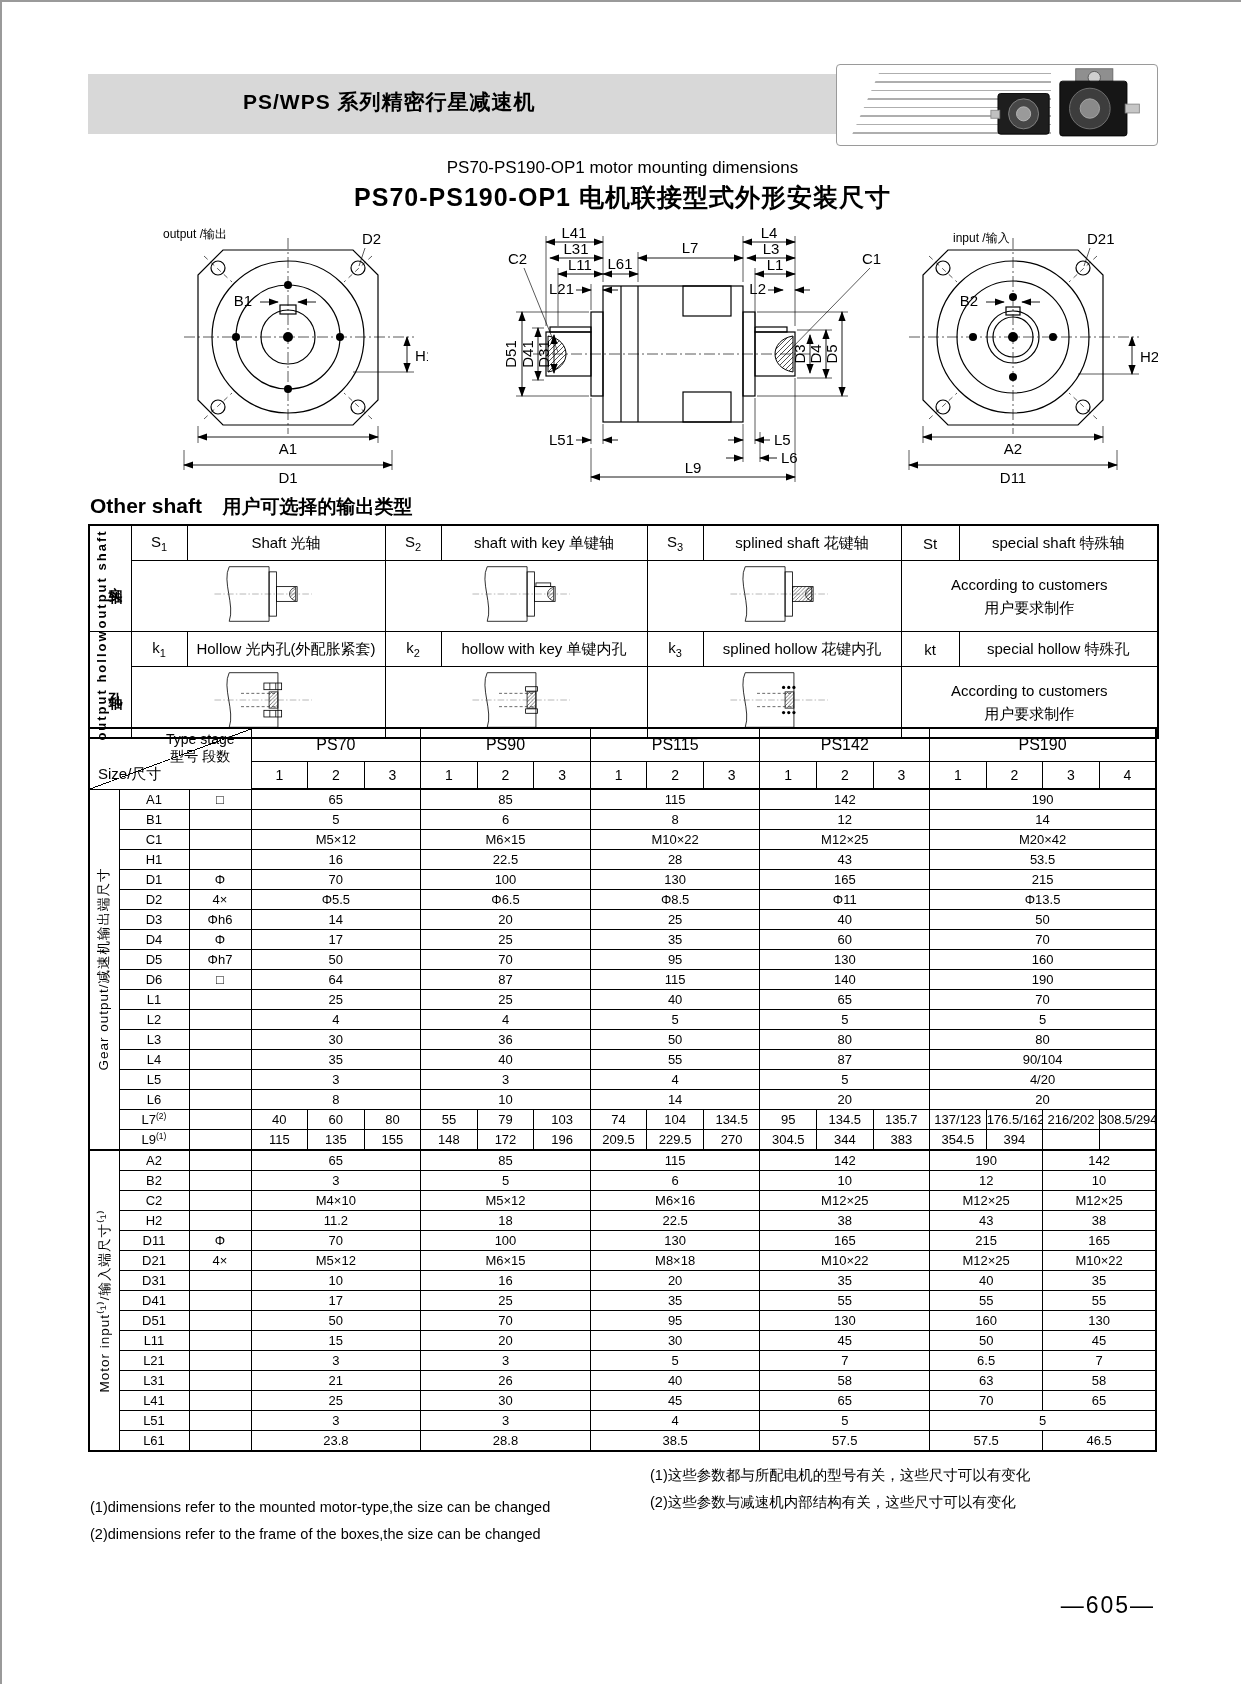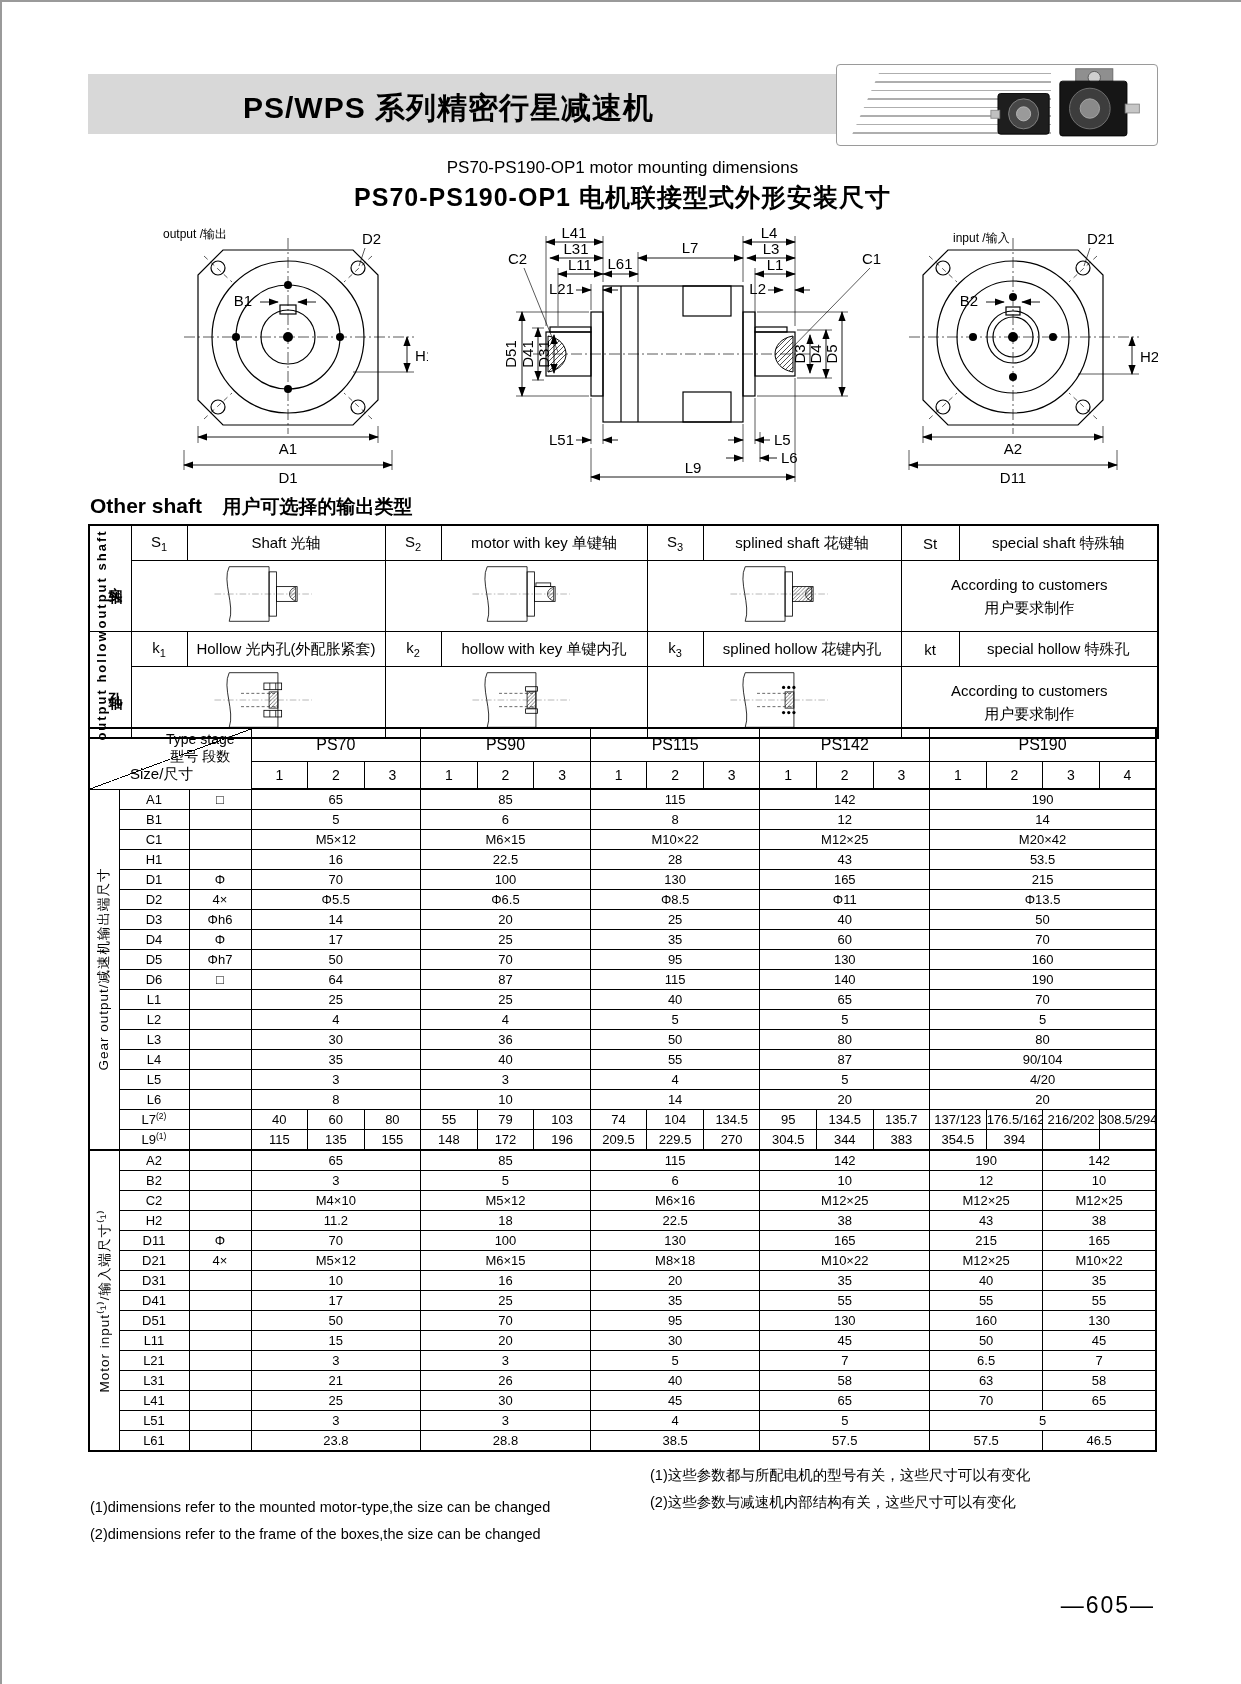--- a/index.html
+++ b/index.html
@@ -1,21 +1,21 @@
 <!DOCTYPE html>
 <html><head>
 <meta charset="utf-8">
 <style>
   html,body{margin:0;padding:0;background:#fff;}
   body{width:1241px;height:1684px;position:relative;font-family:"Liberation Sans",sans-serif;color:#000;overflow:hidden;}
   .page-edge{position:absolute;inset:0;border-left:2px solid #9a9a9a;border-top:2px solid #9a9a9a;pointer-events:none;}
 
   
   .header-band{position:absolute;left:88px;top:74px;width:988px;height:60px;background:#d8d8d8;}
-  .header-title{position:absolute;left:155px;top:14px;font-size:30px;font-weight:bold;letter-spacing:1px;}
+  .header-title{position:absolute;left:155px;top:14px;font-size:21px;font-weight:bold;letter-spacing:1px;}
   .header-art{position:absolute;left:836px;top:64px;width:320px;height:80px;background:#fff;border:1.5px solid #9a9a9a;border-radius:4px;}
   .art-lines{position:absolute;left:14px;top:8px;width:200px;height:64px;background:repeating-linear-gradient(to bottom,#aeaeae 0 1.5px,transparent 1.5px 8.5px);clip-path:polygon(14% 0,100% 0,100% 100%,0 100%);}
   .art-photo{position:absolute;right:6px;top:2px;}
 
   
   .subtitle{position:absolute;left:88px;top:158px;width:1069px;text-align:center;}
   .subtitle .en{font-size:17px;}
   .subtitle .cn{font-size:25px;font-weight:bold;margin-top:3px;letter-spacing:1px;}
 
   
@@ -50,21 +50,21 @@
   .sdash{stroke:#000;stroke-width:.8;stroke-dasharray:4 3;fill:none;}
 
   
   .dim-wrap{position:absolute;left:88px;top:727px;}
   .dim-table{border-collapse:collapse;table-layout:fixed;width:1069px;border:2px solid #000;}
   .dim-table th,.dim-table td{border:1px solid #000;padding:0;text-align:center;white-space:nowrap;overflow:hidden;font-weight:normal;}
   .dim-table thead .grp{height:32px;font-size:16px;}
   .dim-table thead .stg{height:26px;font-size:14px;}
   .dim-table tbody td{height:19px;font-size:13px;line-height:1;}
   .corner{background:linear-gradient(to bottom right,transparent 49.6%,#000 49.6%,#000 50.4%,transparent 50.4%);}
-  .corner .ci{display:flex;flex-direction:column;justify-content:space-between;height:100%;margin-left:32px;}
+  .corner .ci{display:flex;flex-direction:column;justify-content:space-between;height:100%;}
   .corner .ct{align-self:flex-end;text-align:center;padding:2px 16px 0 0;font-size:14px;line-height:1.2;}
   .corner .cb{align-self:flex-start;padding:0 0 4px 8px;font-size:15px;}
   .sec-label{position:relative;}
   .sec-label .rot{position:absolute;left:50%;top:50%;transform:translate(-50%,-50%) rotate(-90deg);white-space:nowrap;font-size:13.5px;letter-spacing:1px;}
   .row-name{font-size:13px;}
   .row-name sup{font-size:8.5px;}
   .sym{font-size:12px;}
   td.small{font-size:9px;}
   tr.sec-start td,tr.sec-start th{border-top:2px solid #000;}
   .dim-table thead tr:last-child th{border-bottom:2px solid #000;}
@@ -315,21 +315,21 @@
     </colgroup>
   <tbody>
       <tr class="sh-head">
     <th class="sh-group" rowspan="2">
       <span class="rot">output shaft</span>
       <span class="cnv">实轴</span>
     </th>
     <td class="sh-code"><span>S</span><sub>1</sub></td>
     <td class="sh-name">Shaft 光轴</td>
     <td class="sh-code"><span>S</span><sub>2</sub></td>
-    <td class="sh-name">motor with key 单键轴</td>
+    <td class="sh-name">shaft with key 单键轴</td>
     <td class="sh-code"><span>S</span><sub>3</sub></td>
     <td class="sh-name">splined shaft 花键轴</td>
     <td class="sh-code"><span>St</span></td>
     <td class="sh-name">special shaft 特殊轴</td>
   </tr>
   <tr class="sh-draw">
     <td colspan="2">
           <div><svg viewBox="0 0 170 84" width="150" height="62">
               <defs>
                 <pattern id="hp-s-plain" width="5" height="5" patternUnits="userSpaceOnUse">

